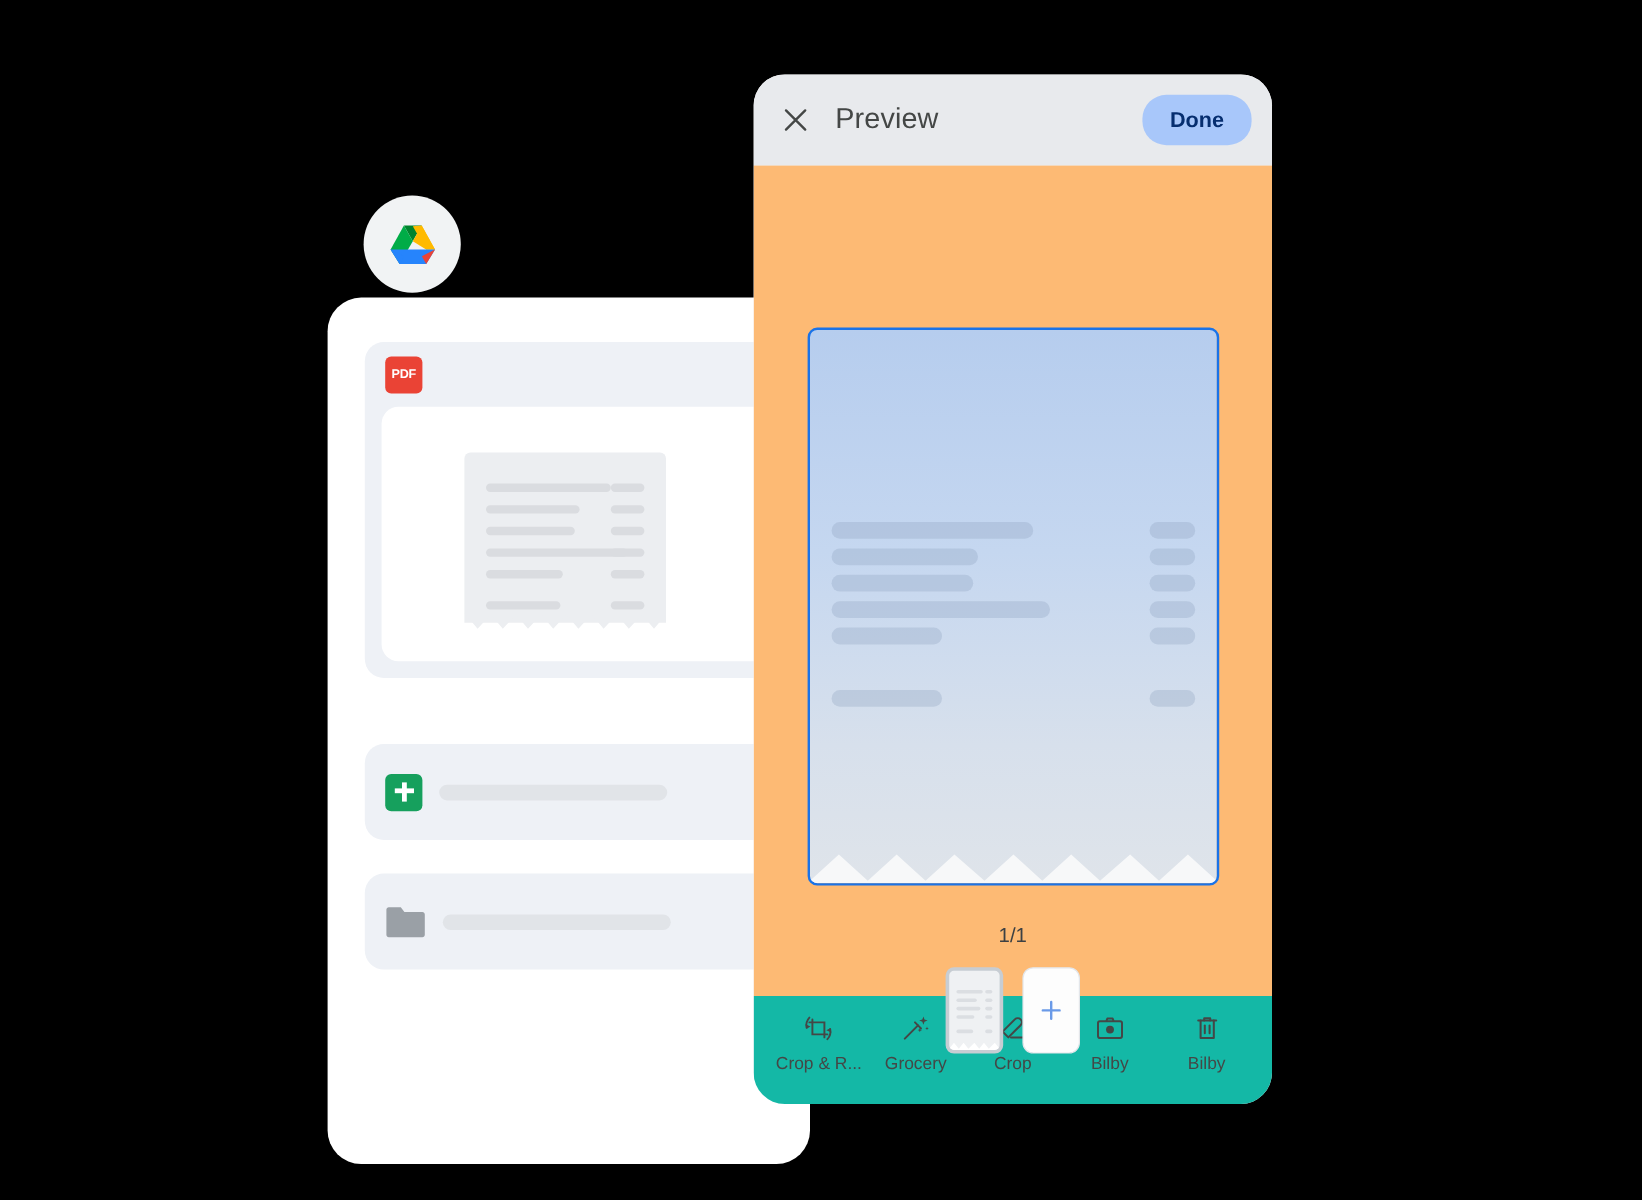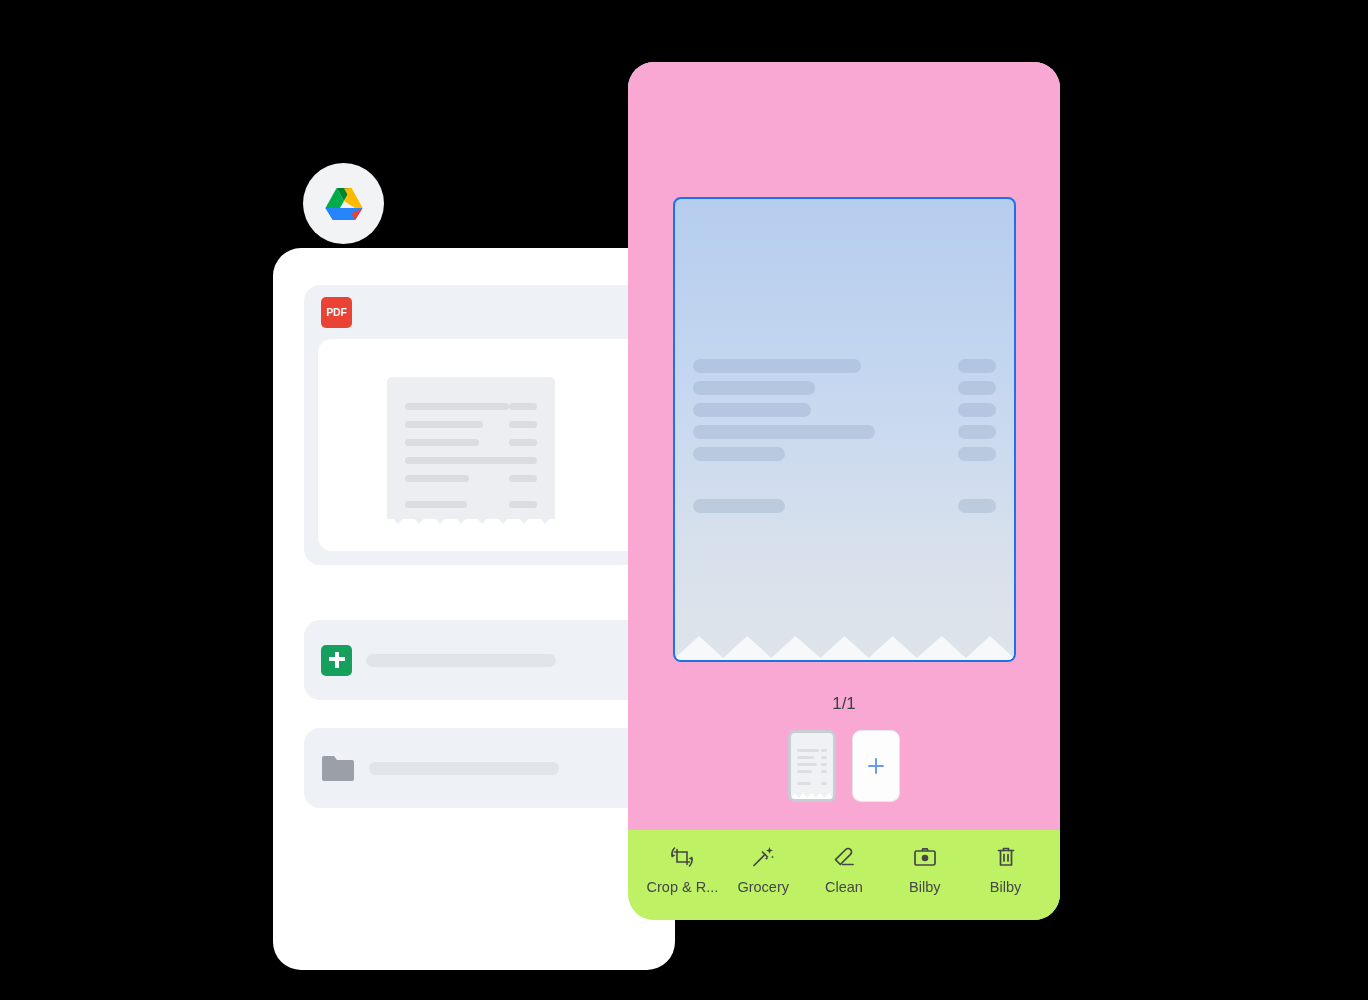--- a/index.html
+++ b/index.html
@@ -183,21 +183,21 @@
     height: 42px;
     padding: 0 23px;
     cursor: pointer;
     font-family: "Liberation Sans", sans-serif;
     flex: 0 0 auto;
   }
 
   .preview-body {
     flex: 1 1 auto;
     position: relative;
-    background: #f9a8d4;
+    background: #fdba74;
   }
 
   .doc-preview {
     position: absolute;
     left: 45px; top: 135px;
     width: 343px; height: 465px;
     border: 2.5px solid #1a73e8;
     border-radius: 8px;
     background: linear-gradient(180deg, #b6cdee 0%, #c5d7f0 40%, #d7e0ec 75%, #dfe4ea 100%);
     overflow: hidden;
@@ -251,21 +251,21 @@
     border-radius: 9px;
     border: 1.5px solid #e3e6ea;
     background: #fdfdfd;
     display: flex; align-items: center; justify-content: center;
     cursor: pointer;
   }
   .add-page svg { width: 22px; height: 22px; }
 
   .preview-toolbar {
     height: 90px;
-    background: #bef264;
+    background: #14b8a6;
     display: flex;
     align-items: flex-start;
     justify-content: space-around;
     padding: 14px 14px 0 14px;
     flex: 0 0 auto;
   }
   .tool {
     display: flex;
     flex-direction: column;
     align-items: center;
@@ -349,20 +349,27 @@
       <path d="M22 17 L29.4 4 L40.5 24 L33.1 24 Z" fill="#ffba00"></path>
       <path d="M14.6 4 L22 17 L11 36 L3.5 24 Z" fill="#00ac47"></path>
       <path d="M3.5 24 L11 36 L33.2 36 L40.5 24 Z" fill="#2684fc"></path>
       <path d="M11 36 L14.8 29.5 L3.5 24 Z" fill="#2684fc"></path>
       <path d="M33.2 36 L40.5 24 L29.5 29.5 Z" fill="#ea4335"></path>
     </svg>
   </div>
 
   <div class="preview-card">
 
+    <div class="preview-header">
+      <svg class="close-icon" viewBox="0 0 26 26">
+        <path d="M5 5 L21 21 M21 5 L5 21" stroke="#444746" stroke-width="2" stroke-linecap="round"></path>
+      </svg>
+      <div class="preview-title">Preview</div>
+      <button class="done-btn">Done</button>
+    </div>
 
     <div class="preview-body">
 
       <div class="doc-preview">
         <div class="p-line" style="left:18px; top:160px; width:168px;"></div>
         <div class="p-line" style="left:18px; top:182px; width:122px;"></div>
         <div class="p-line" style="left:18px; top:204px; width:118px;"></div>
         <div class="p-line" style="left:18px; top:226px; width:182px;"></div>
         <div class="p-line" style="left:18px; top:248px; width:92px;"></div>
         <div class="p-line" style="left:18px; top:300px; width:92px;"></div>
@@ -432,21 +439,21 @@
         <div class="tool-label">Grocery</div>
       </div>
 
       <div class="tool">
         <svg viewBox="0 0 26 26">
           <g fill="none" stroke="#444746" stroke-width="1.7" stroke-linecap="round" stroke-linejoin="round">
             <path d="M19.5 5.5 A3.4 3.4 0 0 0 14.7 5.5 L4.5 15.7 L9.3 20.5 L19.5 10.3 A3.4 3.4 0 0 0 19.5 5.5 Z"></path>
             <path d="M11.5 20.5 L22 20.5"></path>
           </g>
         </svg>
-        <div class="tool-label">Clean</div>
+        <div class="tool-label">Crop</div>
       </div>
 
       <div class="tool">
         <svg viewBox="0 0 26 26">
           <rect x="3" y="7" width="20" height="14" rx="1.6" fill="none" stroke="#444746" stroke-width="1.7"></rect>
           <path d="M10 7 L10.8 4.8 L15.2 4.8 L16 7" fill="none" stroke="#444746" stroke-width="1.7" stroke-linejoin="round"></path>
           <circle cx="13" cy="14" r="3.3" fill="#444746"></circle>
         </svg>
         <div class="tool-label">Bilby</div>
       </div>

